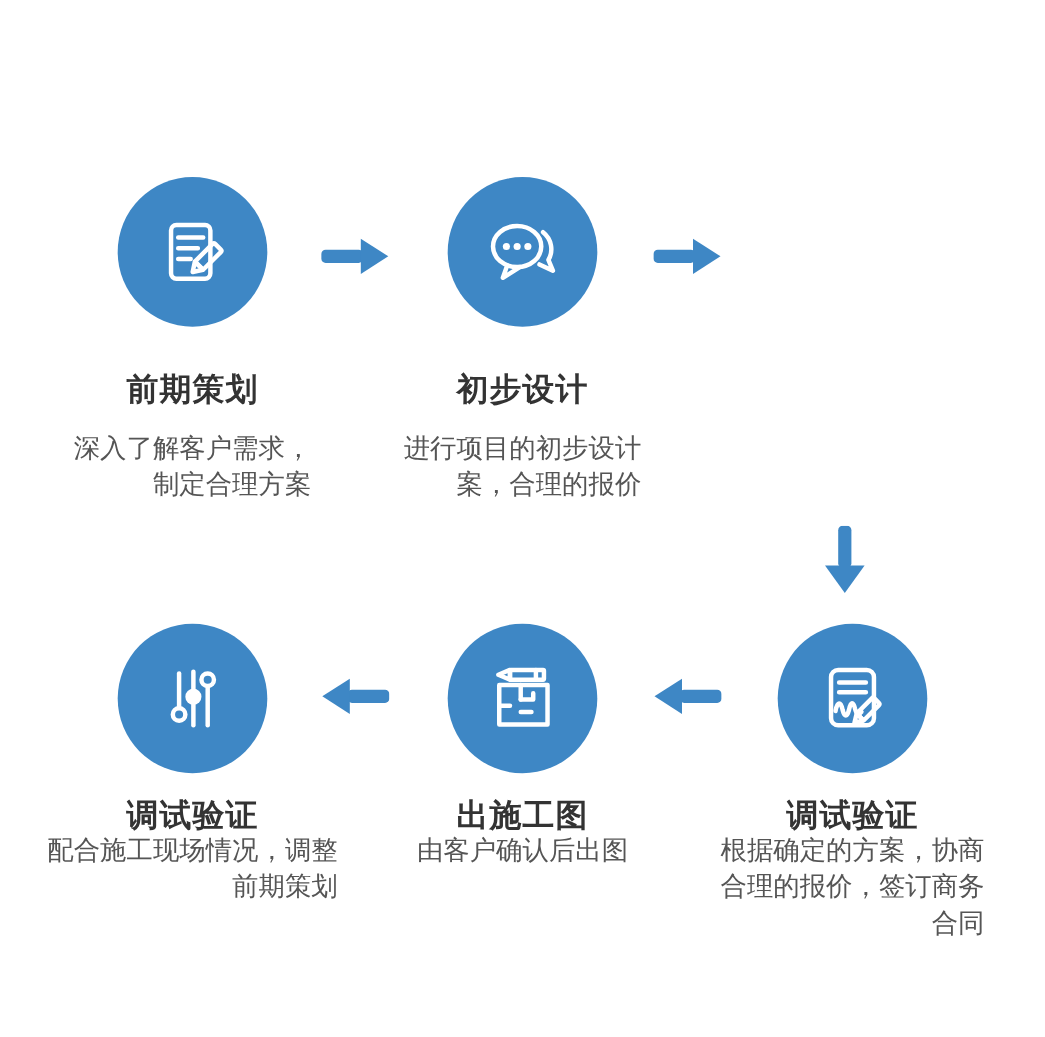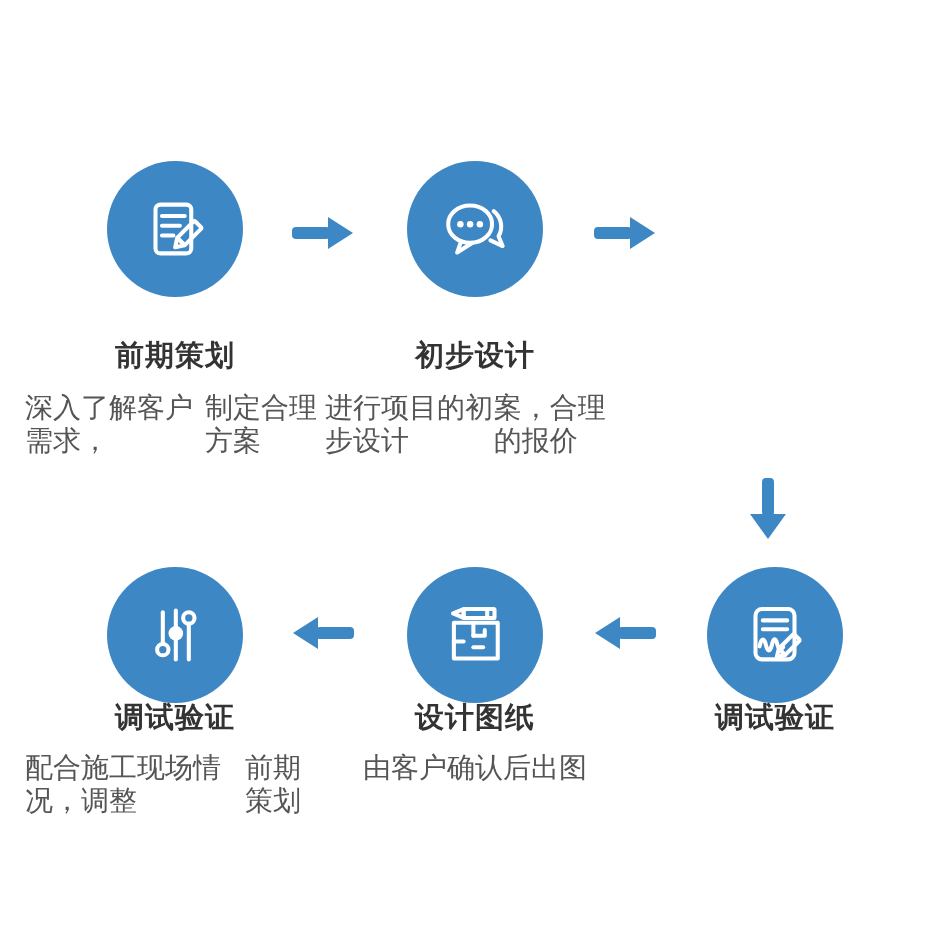--- a/index.html
+++ b/index.html
@@ -22,26 +22,26 @@
   .row1{top:161px;}
   .row2{top:567px;}
   .step{width:300px;display:flex;flex-direction:column;align-items:center;}
 
   .circle{width:136px;height:136px;border-radius:50%;background:var(--accent);
     display:flex;align-items:center;justify-content:center;flex:0 0 auto;}
   .circle svg{display:block;}
 
   .step-title{font-size:29px;line-height:29px;font-weight:700;color:var(--step-title);letter-spacing:1px;}
   .row1 .step-title{margin-top:44px;}
-  .row2 .step-title{font-family:Liberation Serif, serif;}
+  .row2 .step-title{margin-top:25px;font-family:Liberation Serif, serif;}
 
-  .step-desc{display:flex;flex-direction:row;align-items:flex-end;
-    font-size:28px;line-height:33px;color:var(--desc);text-align:left;}
+  .step-desc{display:flex;flex-direction:column;align-items:flex-end;
+    font-size:24px;line-height:33px;color:var(--desc);text-align:left;}
   .row1 .step-desc{margin-top:21px;}
-  .row2 .step-desc{margin-top:19px;}
+  .row2 .step-desc{}
 
   .arrow{position:absolute;}
   .arrow svg{display:block;}
   .af{fill:var(--accent);stroke:none;}
 
   
   .icon path,.icon rect,.icon circle,.icon ellipse,.icon line,.icon polygon{
     stroke:var(--icon-stroke);stroke-width:5;fill:none;stroke-linecap:round;stroke-linejoin:round;}
   .icon .fill{fill:var(--icon-stroke);stroke:none;}
 </style>
@@ -120,40 +120,45 @@
           <rect x="34" y="16" width="38" height="11" rx="1"></rect>
           <path d="M34,16 L21,21.5 L34,27 Z"></path>
           <path d="M63,16 V27"></path>
           <rect x="22" y="33" width="54" height="44"></rect>
           <path d="M46,33 V49"></path>
           <path d="M46,49 H60 M60,42 V49"></path>
           <path d="M22,56 H34"></path>
           <path d="M46,63 H58"></path>
         </svg>
       </div>
-      <div class="step-title">设计图纸</div>
+      <div class="step-title">出施工图</div>
       <div class="step-desc">
         <div>由客户确认后出图</div>
         <div></div>
       </div>
     </div>
 
     <div class="step">
       <div class="circle">
         <svg class="icon" width="78" height="78" viewBox="0 0 96 96">
           <rect x="24" y="16" width="48" height="62" rx="8"></rect>
           <path d="M33,30 H63 M33,41 H63"></path>
           <path d="M29,62 c2,-11 6,-11 8,-1 c2,8 5,8 7,0 c2,-10 5,-10 7,-1 c1.5,6 4,7 7,3"></path>
           <g transform="rotate(45 64 62)">
             <rect x="58" y="46" width="11" height="26" rx="2"></rect>
             <path d="M58,72 h11 l-5.5,9 z"></path>
           </g>
         </svg>
       </div>
       <div class="step-title">调试验证</div>
+      <div class="step-desc">
+        <div>根据确定的方案，协商</div>
+        <div>合理的报价，签订商务</div>
+        <div>合同</div>
+      </div>
     </div>
   </div>
 
   <div class="arrow" style="left:292px;top:216px;">
     <svg width="62" height="34" viewBox="0 0 62 34">
         <rect class="af" x="0" y="11" width="38" height="12" rx="4"></rect>
         <polygon class="af" points="36,1 61,17 36,33"></polygon>
       </svg>
   </div>
   <div class="arrow" style="left:594px;top:216px;">

